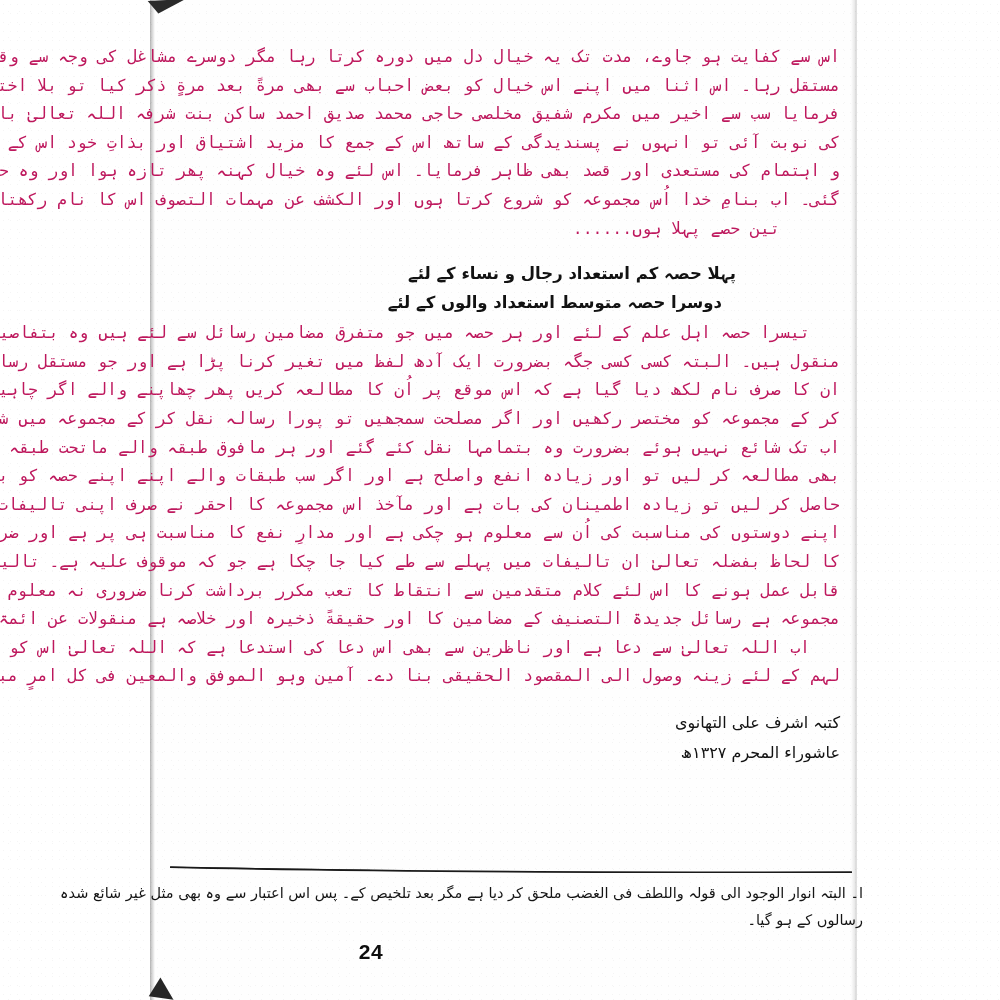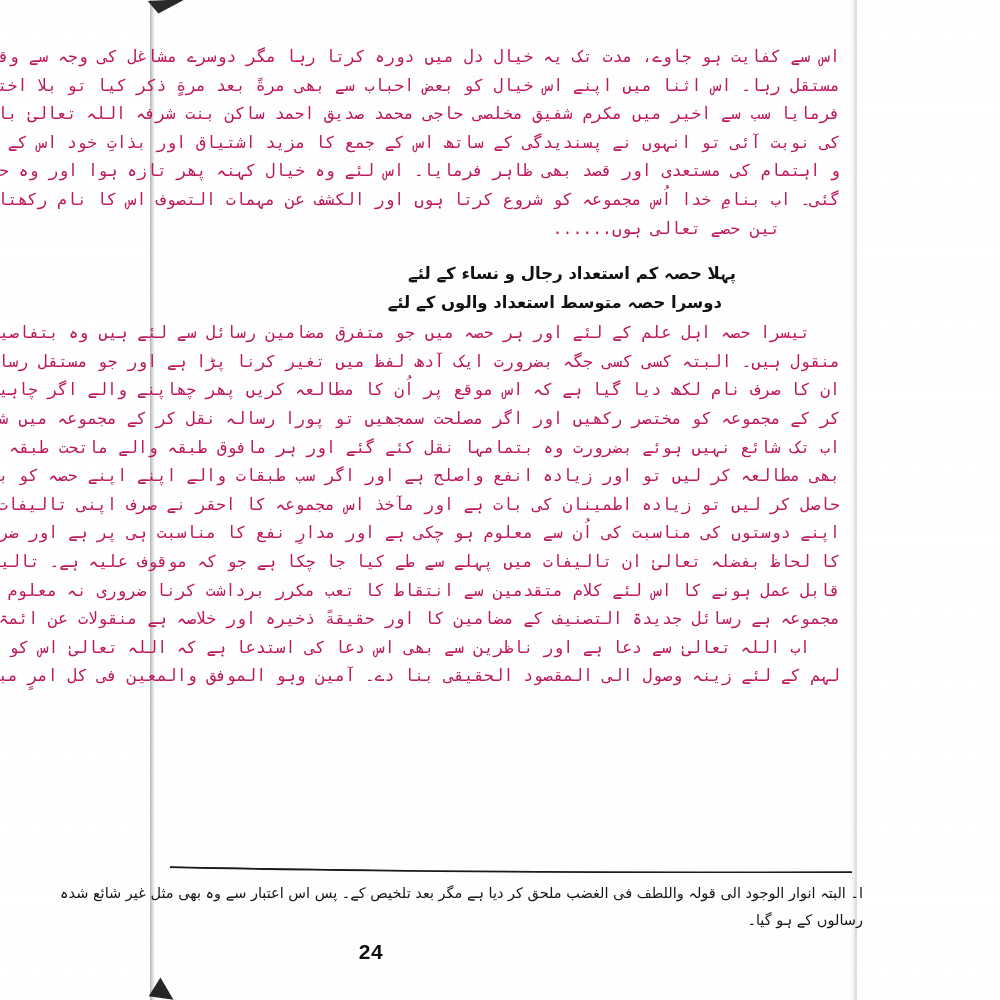--- a/index.html
+++ b/index.html
@@ -203,21 +203,21 @@
 
   <div class="text-column">
 
     <div class="body-par">
       <div class="body-line">اس سے کفایت ہو جاوے، مدت تک یہ خیال دل میں دورہ کرتا رہا مگر دوسرے مشاغل کی وجہ سے وقت ملنے کا</div>
       <div class="body-line">مستقل رہا۔ اس اثنا میں اپنے اس خیال کو بعض احباب سے بھی مرةً بعد مرةٍ ذکر کیا تو بلا اختلاف سب نے پسند</div>
       <div class="body-line">فرمایا سب سے اخیر میں مکرم شفیق مخلصی حاجی محمد صدیق احمد ساکن بنت شرفہ اللہ تعالیٰ بالتوفیق سے جو اس کے ذکر</div>
       <div class="body-line">کی نوبت آئی تو انہوں نے پسندیدگی کے ساتھ اس کے جمع کا مزید اشتیاق اور بذاتِ خود اس کے طبع کے انتظام</div>
       <div class="body-line">و اہتمام کی مستعدی اور قصد بھی ظاہر فرمایا۔ اس لئے وہ خیال کہنہ پھر تازہ ہوا اور وہ حدیث النفس مرتبہ عزم میں آ</div>
       <div class="body-line">گئی۔ اب بنامِ خدا اُس مجموعہ کو شروع کرتا ہوں اور الکشف عن مہمات التصوف اس کا نام رکھتا ہوں اور اس کے</div>
-      <div class="body-line line-indent-3">تین حصے تعالی ہوں......</div>
+      <div class="body-line line-indent-3">تین حصے پہلا ہوں......</div>
     </div>
 
     <div class="section-list">
       <div class="section-line line-indent-1">
         <span class="part-label">پہلا حصہ</span>
         <span>کم استعداد رجال و نساء کے لئے</span>
       </div>
       <div class="section-line line-indent-2">
         <span class="part-label">دوسرا حصہ</span>
         <span>متوسط استعداد والوں کے لئے</span>
@@ -236,20 +236,24 @@
       <div class="body-line">کا لحاظ بفضلہ تعالیٰ ان تالیفات میں پہلے سے طے کیا جا چکا ہے جو کہ موقوف علیہ ہے۔ تالیفات متاخرہ کے صحیح اور</div>
       <div class="body-line">قابل عمل ہونے کا اس لئے کلام متقدمین سے انتقاط کا تعب مکرر برداشت کرنا ضروری نہ معلوم ہوا' پس صورةً یہ</div>
       <div class="body-line">مجموعہ ہے رسائل جدیدۃ التصنیف کے مضامین کا اور حقیقةً ذخیرہ اور خلاصہ ہے منقولات عن ائمۃ کرتا کا۔</div>
     </div>
 
     <div class="body-par">
       <div class="body-line line-indent-small">اب اللہ تعالیٰ سے دعا ہے اور ناظرین سے بھی اس دعا کی استدعا ہے کہ اللہ تعالیٰ اس کو مؤلف اور موٴلف</div>
       <div class="body-line">لہم کے لئے زینہ وصول الی المقصود الحقیقی بنا دے۔ آمین وہو الموفق والمعین فی کل امرٍ مبین۔</div>
     </div>
 
+    <div class="signature-block">
+      <div class="signature-line">کتبہ اشرف علی التھانوی</div>
+      <div class="signature-line">عاشوراء المحرم ۱۳۲۷ھ</div>
+    </div>
 
   </div>
 
   <div class="footnote-rule">
     <svg width="682" height="8" viewBox="0 0 682 8" xmlns="http://www.w3.org/2000/svg">
       <path d="M0.5 1.2 C 170 5.2, 400 6.6, 681.5 6.2" stroke="#1a1a1a" stroke-width="1.7" fill="none" stroke-linecap="round"></path>
       <path d="M0.5 1.2 C 60 2.4, 120 3.4, 200 4.2" stroke="#1a1a1a" stroke-width="1.1" fill="none" stroke-linecap="round"></path>
     </svg>
   </div>
 

